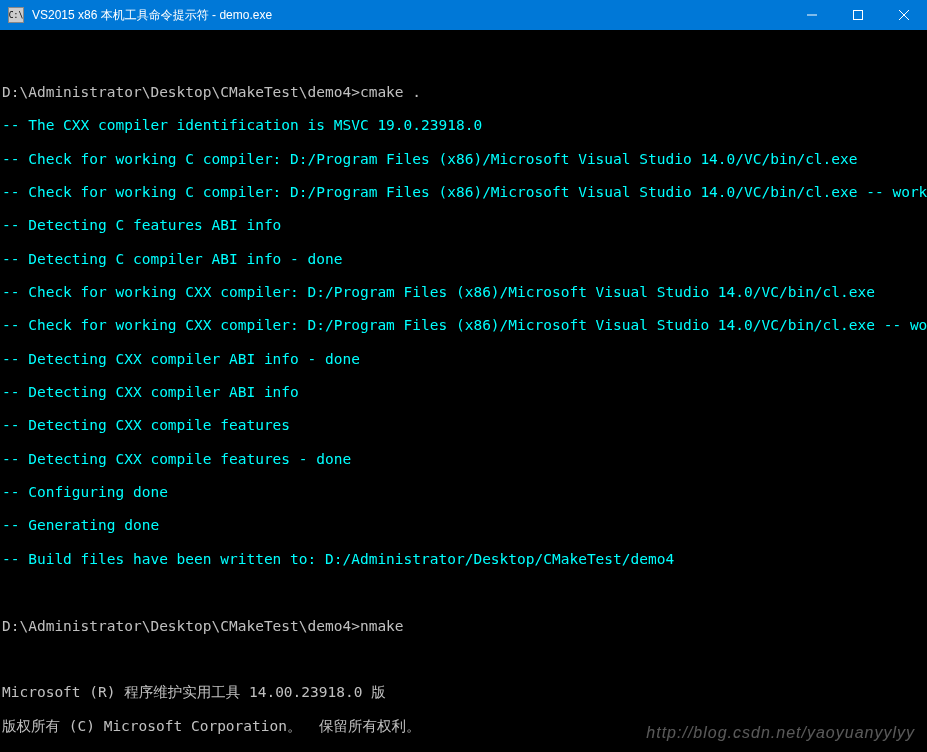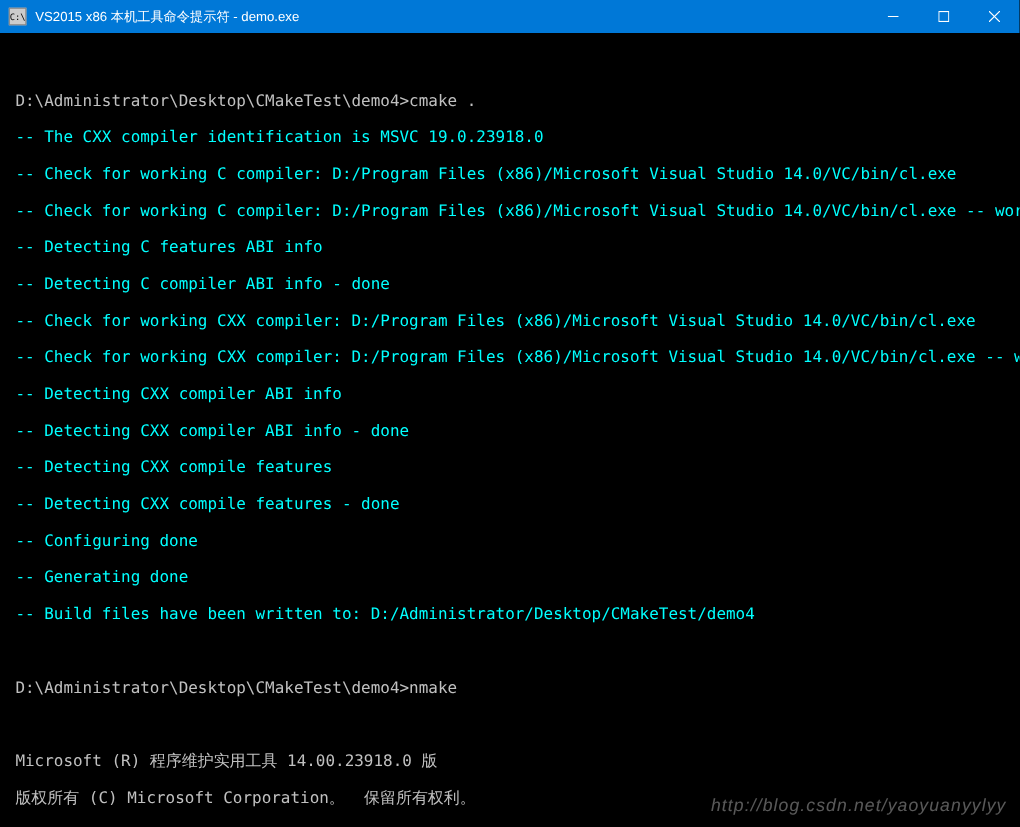--- a/index.html
+++ b/index.html
@@ -46,21 +46,21 @@
     display: flex;
     align-items: center;
     justify-content: center;
     color: #fff;
     font-size: 13px;
   }
   .titlebar-btn svg { stroke: #fff; fill: none; }
   .terminal {
     flex: 1;
     background: #000;
-    padding: 4px 14px;
+    padding: 4px 2px;
     font-family: "NSimSun","SimSun","Consolas",monospace;
     font-size: 14.5px;
     line-height: 1.15;
     white-space: pre;
     color: #c0c0c0;
     overflow: hidden;
   }
   .l { display: block; }
   .silver { color: #c0c0c0; }
   .cyan   { color: #00ffff; }
@@ -107,22 +107,22 @@
   <div class="terminal">
 <span class="l"> </span>
 <span class="l"><span class="silver">D:\Administrator\Desktop\CMakeTest\demo4&gt;</span><span class="silver">cmake .</span></span>
 <span class="l cyan">-- The CXX compiler identification is MSVC 19.0.23918.0</span>
 <span class="l cyan">-- Check for working C compiler: D:/Program Files (x86)/Microsoft Visual Studio 14.0/VC/bin/cl.exe</span>
 <span class="l cyan">-- Check for working C compiler: D:/Program Files (x86)/Microsoft Visual Studio 14.0/VC/bin/cl.exe -- works</span>
 <span class="l cyan">-- Detecting C features ABI info</span>
 <span class="l cyan">-- Detecting C compiler ABI info - done</span>
 <span class="l cyan">-- Check for working CXX compiler: D:/Program Files (x86)/Microsoft Visual Studio 14.0/VC/bin/cl.exe</span>
 <span class="l cyan">-- Check for working CXX compiler: D:/Program Files (x86)/Microsoft Visual Studio 14.0/VC/bin/cl.exe -- works</span>
+<span class="l cyan">-- Detecting CXX compiler ABI info - done</span>
 <span class="l cyan">-- Detecting CXX compiler ABI info</span>
-<span class="l cyan">-- Detecting CXX compiler ABI info - done</span>
 <span class="l cyan">-- Detecting CXX compile features</span>
 <span class="l cyan">-- Detecting CXX compile features - done</span>
 <span class="l cyan">-- Configuring done</span>
 <span class="l cyan">-- Generating done</span>
 <span class="l cyan">-- Build files have been written to: D:/Administrator/Desktop/CMakeTest/demo4</span>
 <span class="l"> </span>
 <span class="l"><span class="silver">D:\Administrator\Desktop\CMakeTest\demo4&gt;</span><span class="silver">nmake</span></span>
 <span class="l"> </span>
 <span class="l silver">Microsoft (R) 程序维护实用工具 14.00.23918.0 版</span>
 <span class="l silver">版权所有 (C) Microsoft Corporation。  保留所有权利。</span>

